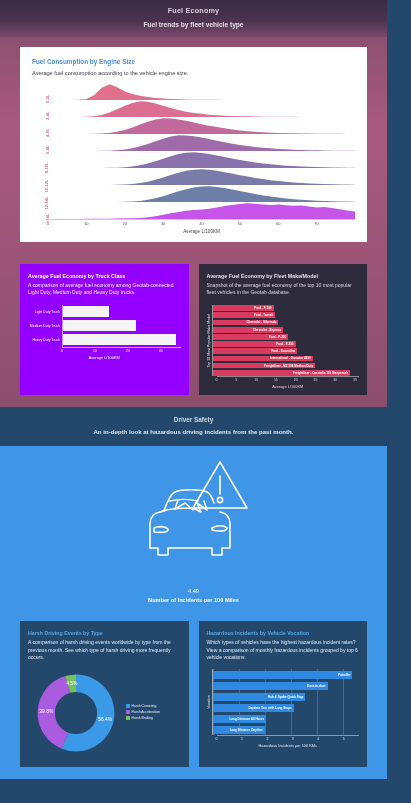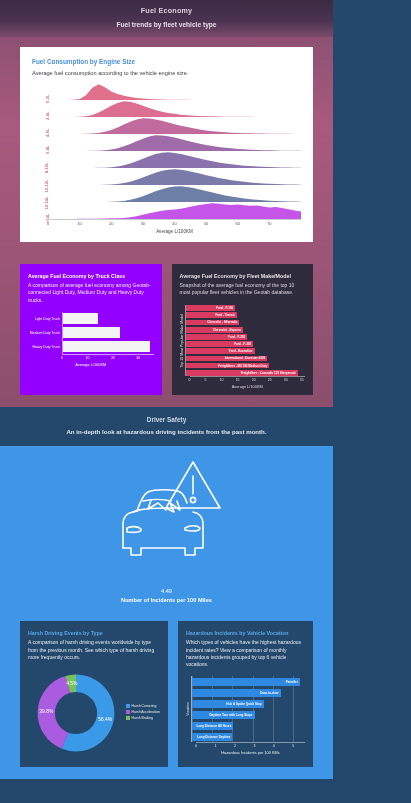--- a/index.html
+++ b/index.html
@@ -3,21 +3,21 @@
 <meta charset="utf-8">
 <style>
   * { box-sizing: border-box; margin: 0; padding: 0; }
   html, body {
     width: 411px;
     height: 803px;
     font-family: "Liberation Sans", sans-serif;
     background: #24486b;
     overflow: hidden;
   }
-  .page { width: 333px; height: 803px; position: relative; }
+  .page { width: 387px; height: 803px; position: relative; }
 
   
   .hero {
     background: linear-gradient(180deg, #3a2b42 0%, #4a3350 55%, #7b4a6a 100%);
     padding: 6px 10px 9px;
     text-align: center;
   }
   .hero-title {
     color: #d9cfdb; font-size: 7.2px; font-weight: bold; letter-spacing: .2px;
     margin-bottom: 6px;

